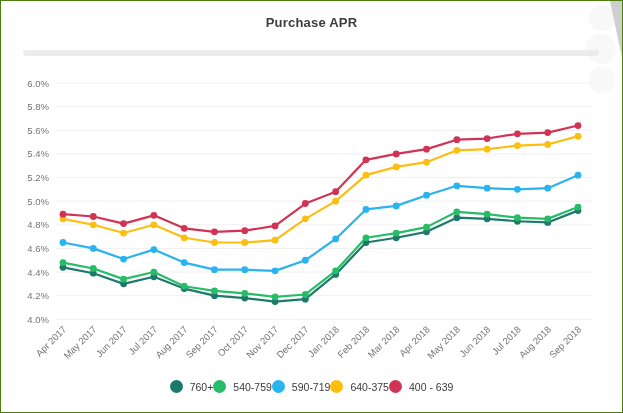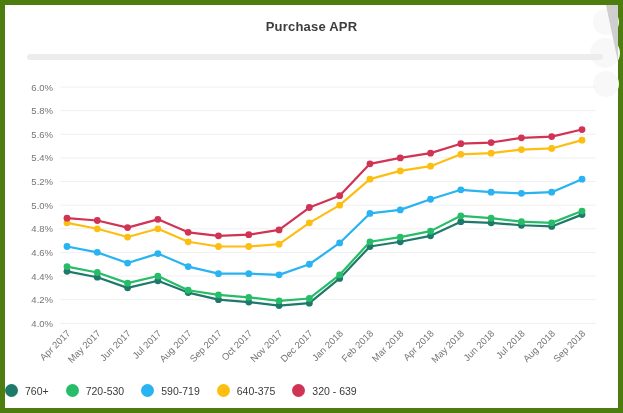--- a/index.html
+++ b/index.html
@@ -1,29 +1,29 @@
 <!DOCTYPE html>
 <html><head>
 <meta charset="utf-8">
 <style>
   html,body{margin:0;padding:0;background:#fff;}
   body{width:623px;height:413px;position:relative;overflow:hidden;
        font-family:"Liberation Sans",sans-serif;}
-  .frame{position:absolute;inset:0;border:5px solid #4d7c0f;background:#ffffff;}
+  .frame{position:absolute;inset:0;border:1px solid #4d7c0f;background:#ffffff;}
   .title{position:absolute;top:14px;left:0;right:0;text-align:center;
          font-size:13px;font-weight:bold;color:#3d3d3d;letter-spacing:.2px;}
   .subtitle-bar{position:absolute;left:22px;top:49px;width:576px;height:6px;
                 background:#ececec;border-radius:3px;}
   .wm-circle{position:absolute;border-radius:50%;background:#f8f8f8;}
   .corner-fold{position:absolute;right:0;top:0;width:0;height:0;
                border-top:57px solid #cfcfcf;border-left:12px solid transparent;}
   #chart-svg{position:absolute;left:0;top:58px;}
   #chart-svg text{font-family:"Liberation Sans",sans-serif;fill:#757575;}
   .legend{position:absolute;left:0;right:0;top:379px;display:flex;
-          justify-content:flex-start;align-items:center;gap:17px;}
+          justify-content:center;align-items:center;}
   .legend-item{display:flex;align-items:center;gap:7px;cursor:default;}
   .legend-dot{width:13px;height:13px;border-radius:50%;flex:0 0 auto;}
   .legend-label{font-size:10.5px;color:#3b3b3b;}
 </style>
 </head>
 <body>
 
 <div class="frame">
   <div class="wm-circle" style="left:588px;top:4px;width:26px;height:26px;"></div>
   <div class="wm-circle" style="left:585px;top:33px;width:30px;height:30px;"></div>
@@ -171,28 +171,28 @@
       <circle cx="577" cy="66.53400000000005" r="3.4" fill="#d13354"></circle>
     </svg>
 
   <div class="legend">
       <div class="legend-item">
         <span class="legend-dot" style="background: rgb(29, 122, 106);"></span>
         <span class="legend-label">760+</span>
       </div>
       <div class="legend-item">
         <span class="legend-dot" style="background: rgb(39, 189, 104);"></span>
-        <span class="legend-label">720-530</span>
+        <span class="legend-label">540-759</span>
       </div>
       <div class="legend-item">
         <span class="legend-dot" style="background: rgb(41, 179, 240);"></span>
         <span class="legend-label">590-719</span>
       </div>
       <div class="legend-item">
         <span class="legend-dot" style="background: rgb(253, 190, 18);"></span>
         <span class="legend-label">640-375</span>
       </div>
       <div class="legend-item">
         <span class="legend-dot" style="background: rgb(209, 51, 84);"></span>
-        <span class="legend-label">320 - 639</span>
+        <span class="legend-label">400 - 639</span>
       </div>
     </div>
 </div>
 
 </body></html>

